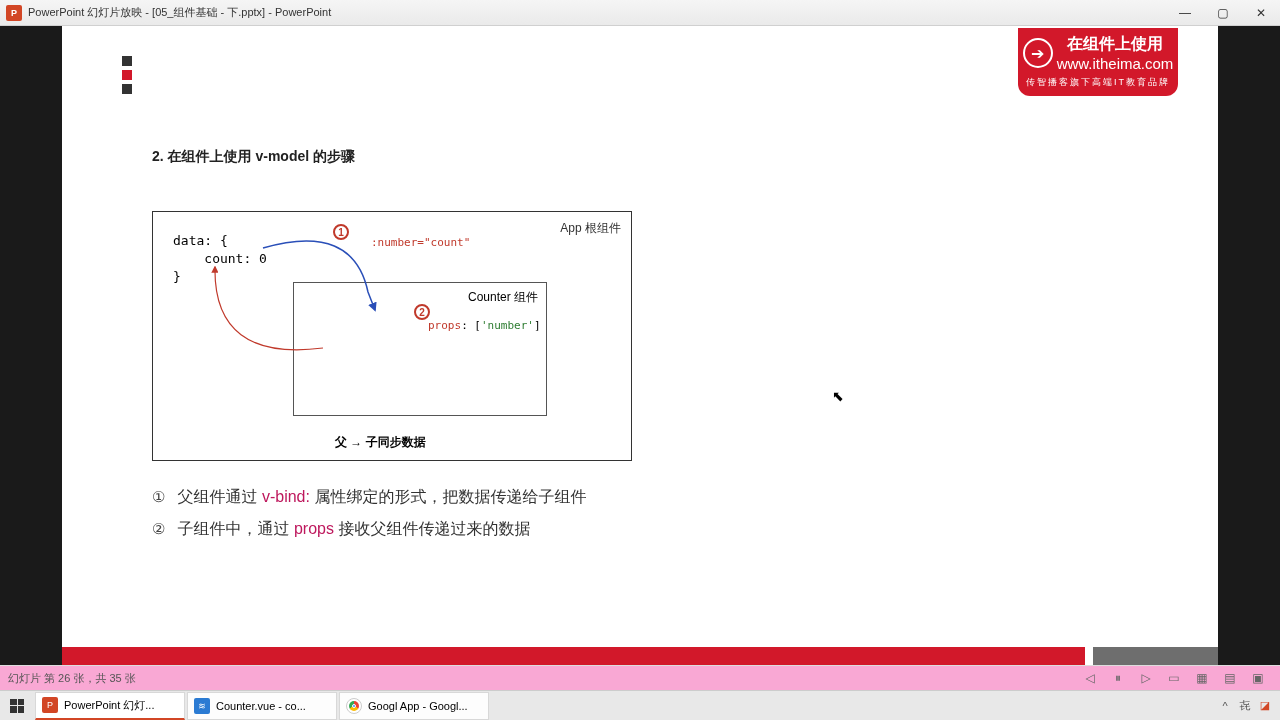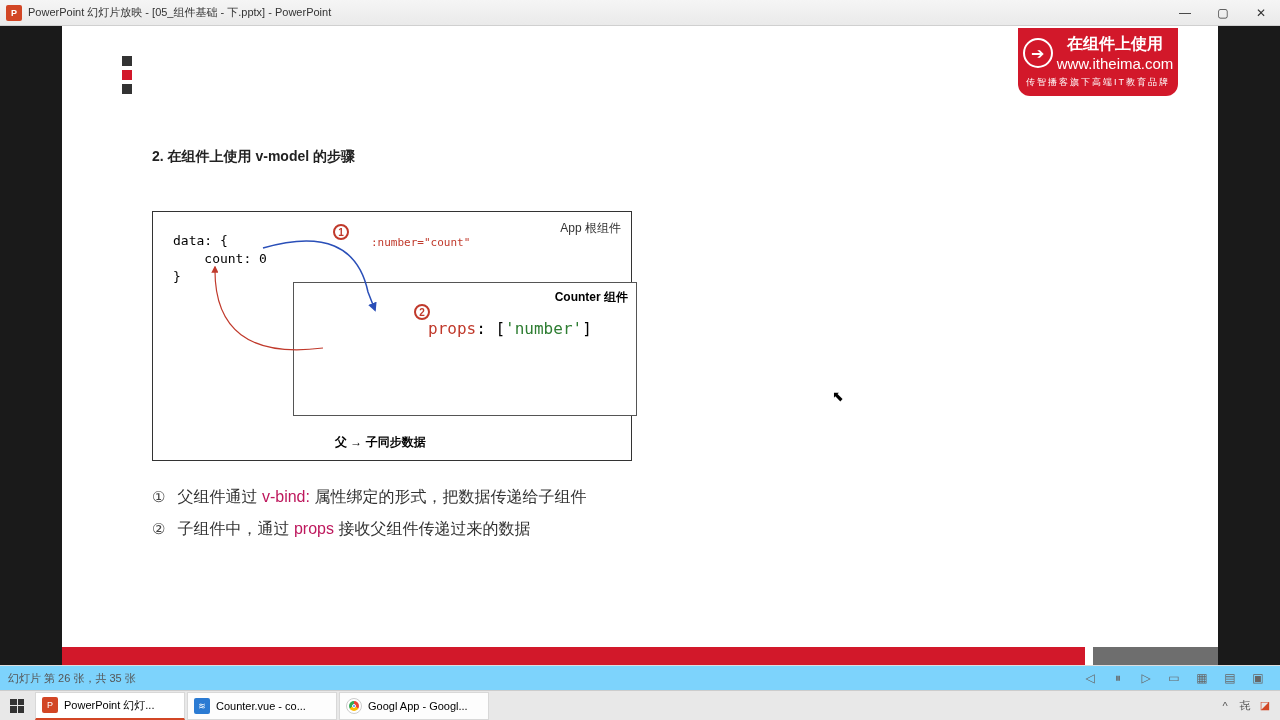--- a/index.html
+++ b/index.html
@@ -23,38 +23,38 @@
 .logo-badge .lg-tag { font-size: 9px; letter-spacing: 2px; margin-top: 4px; }
 .slide-title { position: absolute; top: 30px; left: 60px; display: flex; align-items: center; gap: 14px; }
 .title-bullets { display: flex; flex-direction: column; gap: 4px; }
 .title-bullets .sq { width: 10px; height: 10px; background: #333; }
 .title-bullets .sq.red { background: #d2182a; }
 .slide-title h1 { font-size: 26px; font-weight: bold; color: #222; }
 .subheading { position: absolute; top: 122px; left: 90px; font-size: 14px; font-weight: bold; color: #222; }
 .diagram { position: absolute; top: 185px; left: 90px; width: 480px; height: 250px; border: 1px solid #333; background: #fff; }
 .diagram .app-label { position: absolute; top: 8px; right: 10px; font-size: 12px; color: #333; }
 .diagram .data-code { position: absolute; top: 20px; left: 20px; font-family: Consolas, monospace; font-size: 13px; line-height: 1.4; white-space: pre; }
-.diagram .inner-box { position: absolute; top: 70px; left: 140px; width: 344px; height: 134px; border: 1px solid #555; background: #fff; font-weight: bold; }
+.diagram .inner-box { position: absolute; top: 70px; left: 140px; width: 254px; height: 134px; border: 1px solid #555; background: #fff; }
 .diagram .inner-box .counter-label { position: absolute; top: 6px; right: 8px; font-size: 12px; }
 .diagram .inner-box .number-circle { position: absolute; top: 30px; left: 50px; width: 74px; height: 74px; border: 2px dashed #7db07d; border-radius: 50%; background: repeating-linear-gradient(45deg,#e8f2e0,#e8f2e0 2px,#f4f9ef 2px,#f4f9ef 4px); display: flex; align-items: center; justify-content: center; font-family: Consolas, monospace; font-size: 12px; }
-.diagram .props-code { position: absolute; top: 107px; left: 275px; font-family: Consolas, monospace; font-size: 16px; }
+.diagram .props-code { position: absolute; top: 107px; left: 275px; font-family: Consolas, monospace; font-size: 11px; }
 .diagram .props-code .kw { color: #c0392b; }
 .diagram .props-code .str { color: #2e7d32; }
 .diagram .bind-code { position: absolute; top: 24px; left: 218px; font-family: Consolas, monospace; font-size: 11px; color: #c0392b; }
 .diagram .badge { position: absolute; width: 16px; height: 16px; background: #fff; border: 2px solid #c0392b; border-radius: 50%; color: #c0392b; font-size: 10px; font-weight: bold; display: flex; align-items: center; justify-content: center; }
 .diagram .badge1 { top: 12px; left: 180px; }
 .diagram .badge2 { top: 92px; left: 261px; }
 .diagram .sync-label { position: absolute; top: 222px; left: 182px; font-size: 12px; font-weight: bold; }
 .diagram svg.arrows { position: absolute; top: 0; left: 0; width: 100%; height: 100%; pointer-events: none; }
 .notes { position: absolute; top: 455px; left: 90px; font-size: 16px; color: #333; line-height: 2; }
 .notes .row { display: flex; align-items: center; gap: 12px; }
 .notes .num { font-size: 15px; color: #444; }
 .notes .hl { color: #be185d; }
 .cursor { position: absolute; top: 362px; left: 770px; font-size: 14px; color: #000; pointer-events: none; }
-.statusbar { position: absolute; bottom: 30px; left: 0; right: 0; height: 25px; background: #7dd3fc; border-top: 1px solid #ddd; display: flex; align-items: center; font-size: 11px; color: #555; padding: 0 8px; margin-top: 32px; }
+.statusbar { position: absolute; bottom: 30px; left: 0; right: 0; height: 25px; background: #f9a8d4; border-top: 1px solid #ddd; display: flex; align-items: center; font-size: 11px; color: #555; padding: 0 8px; margin-top: 32px; }
 .statusbar .spacer { flex: 1; }
 .statusbar .sb-btn { width: 22px; height: 18px; margin: 0 3px; display: flex; align-items: center; justify-content: center; cursor: pointer; color: #666; font-size: 12px; }
 .taskbar { position: absolute; bottom: 0; left: 0; right: 0; height: 30px; background: #e8e8e8; border-top: 1px solid #ccc; display: flex; align-items: center; }
 .taskbar .start { width: 34px; height: 30px; display: flex; align-items: center; justify-content: center; cursor: pointer; }
 .taskbar .win-logo { width: 14px; height: 14px; display: grid; grid-template: 1fr 1fr / 1fr 1fr; gap: 1px; }
 .taskbar .win-logo div { background: #333; }
 .taskbar .task { height: 28px; min-width: 150px; margin: 1px 1px; background: #fdfdfd; border: 1px solid #d8d8d8; display: flex; align-items: center; padding: 0 6px; font-size: 11px; gap: 6px; cursor: pointer; }
 .taskbar .task.active { background: #fff; border-bottom: 2px solid #d24625; }
 .taskbar .task-icon { width: 16px; height: 16px; border-radius: 2px; display: flex; align-items: center; justify-content: center; font-size: 9px; color: #fff; }
 .taskbar .pp { background: #d24625; }

